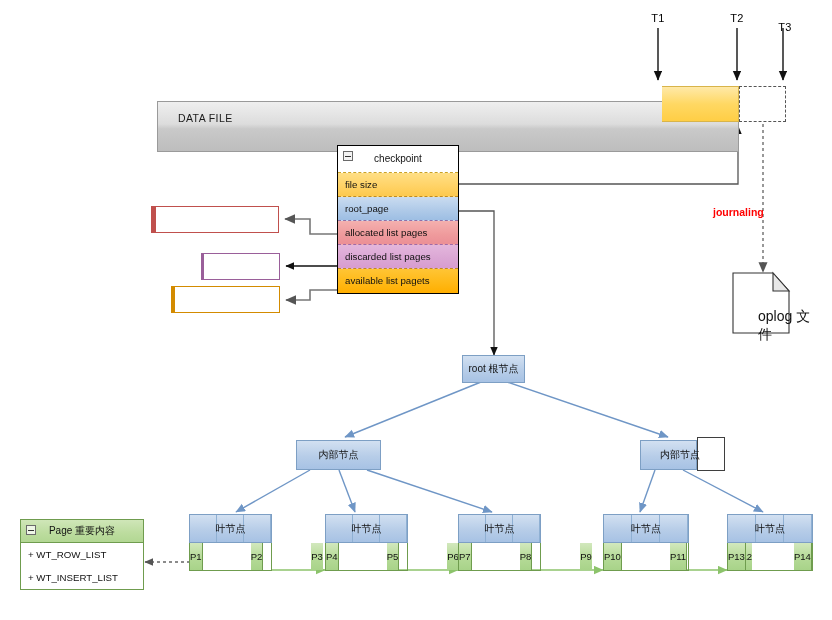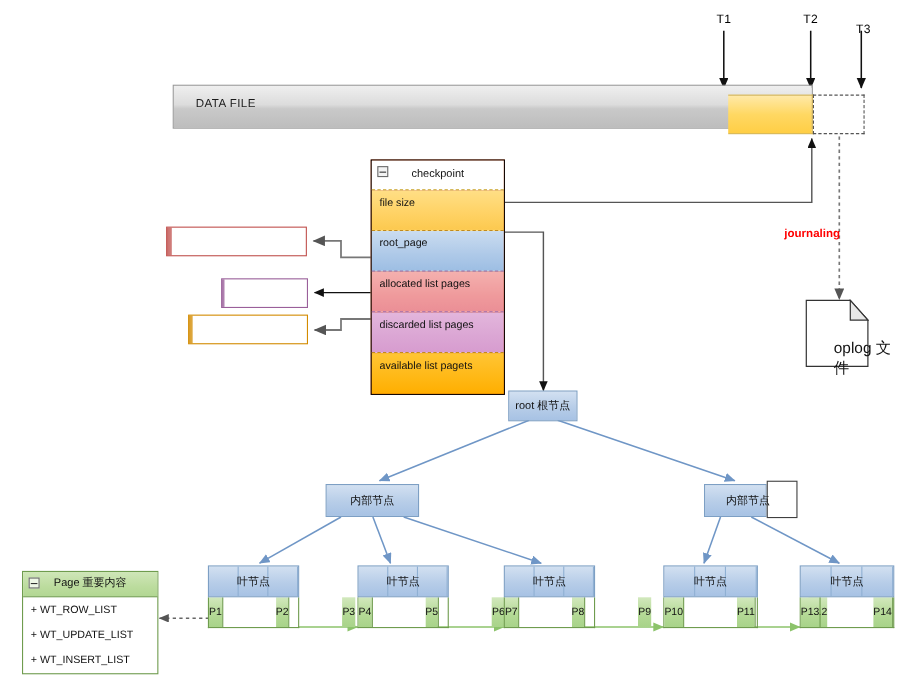--- a/index.html
+++ b/index.html
@@ -12,21 +12,21 @@
   .svg-layer{position:absolute;left:0;top:0;width:832px;height:620px;pointer-events:none;}
 
   
   .tmark{
     position:absolute;font-size:11px;font-weight:normal;color:#000;
     text-align:center;width:30px;letter-spacing:.3px;
   }
 
   
   .datafile{
-    position:absolute;left:157px;top:77px;width:582px;height:40px;
+    position:absolute;left:157px;top:101px;width:582px;height:51px;
     border:1px solid #9a9a9a;box-sizing:border-box;
     background:linear-gradient(180deg,#efefef 0%,#dcdcdc 45%,#c9c9c9 55%,#bdbdbd 100%);
   }
   .datafile-label{
     position:absolute;left:20px;top:10px;font-size:10.5px;color:#1a1a1a;letter-spacing:.4px;
   }
   .datafile-yellow{
     position:absolute;left:662px;top:86px;width:77px;height:36px;
     border:1px solid #d8b44a;border-left:none;box-sizing:border-box;
     background:linear-gradient(180deg,#ffe9a8 0%,#ffd863 50%,#ffce45 100%);
@@ -46,21 +46,21 @@
     border-bottom:1px dashed #c9a227;background:#fff;color:#111;
   }
   .ckpt-minus{
     position:absolute;left:5px;top:5px;width:10px;height:10px;
     border:1px solid #6a6a6a;background:#f3f3f3;box-sizing:border-box;
   }
   .ckpt-minus:after{
     content:"";position:absolute;left:1px;top:4px;width:6px;height:1px;background:#333;
   }
   .ckpt-row{
-    height:37px;line-height:23px;padding-left:7px;font-size:9.7px;
+    height:24px;line-height:23px;padding-left:7px;font-size:9.7px;
     border-bottom:1px dashed #c08a1e;box-sizing:border-box;color:#111;
   }
   .ckpt-row:last-child{border-bottom:none;}
   .r-filesize{background:linear-gradient(180deg,#ffdf86 0%,#ffd264 60%,#fcc94f 100%);}
   .r-rootpage{background:linear-gradient(180deg,#cadcf0 0%,#aec9e8 60%,#9dbee3 100%);border-bottom:1px dashed #8e6fa8;}
   .r-alloc{background:linear-gradient(180deg,#f4b0ae 0%,#ef9a9c 60%,#eb8f96 100%);border-bottom:1px dashed #a06aa8;}
   .r-disc{background:linear-gradient(180deg,#e3b6dc 0%,#dba6d4 60%,#d79ccf 100%);border-bottom:1px dashed #c08a1e;}
   .r-avail{background:linear-gradient(180deg,#ffc535 0%,#ffb815 60%,#ffae00 100%);}
 
   
@@ -344,17 +344,16 @@
       <div class="pcell">P15</div>
     </div>
   </div>
 
   <div class="legend">
     <div class="legend-head">
       <span class="legend-minus"></span>
       <span>Page 重要内容</span>
     </div>
     <div class="legend-item">+ WT_ROW_LIST</div>
-    <div class="legend-item">+ WT_UPDATE_LIST</div>
     <div class="legend-item">+ WT_INSERT_LIST</div>
   </div>
 
 </div>
 
 </body></html>

